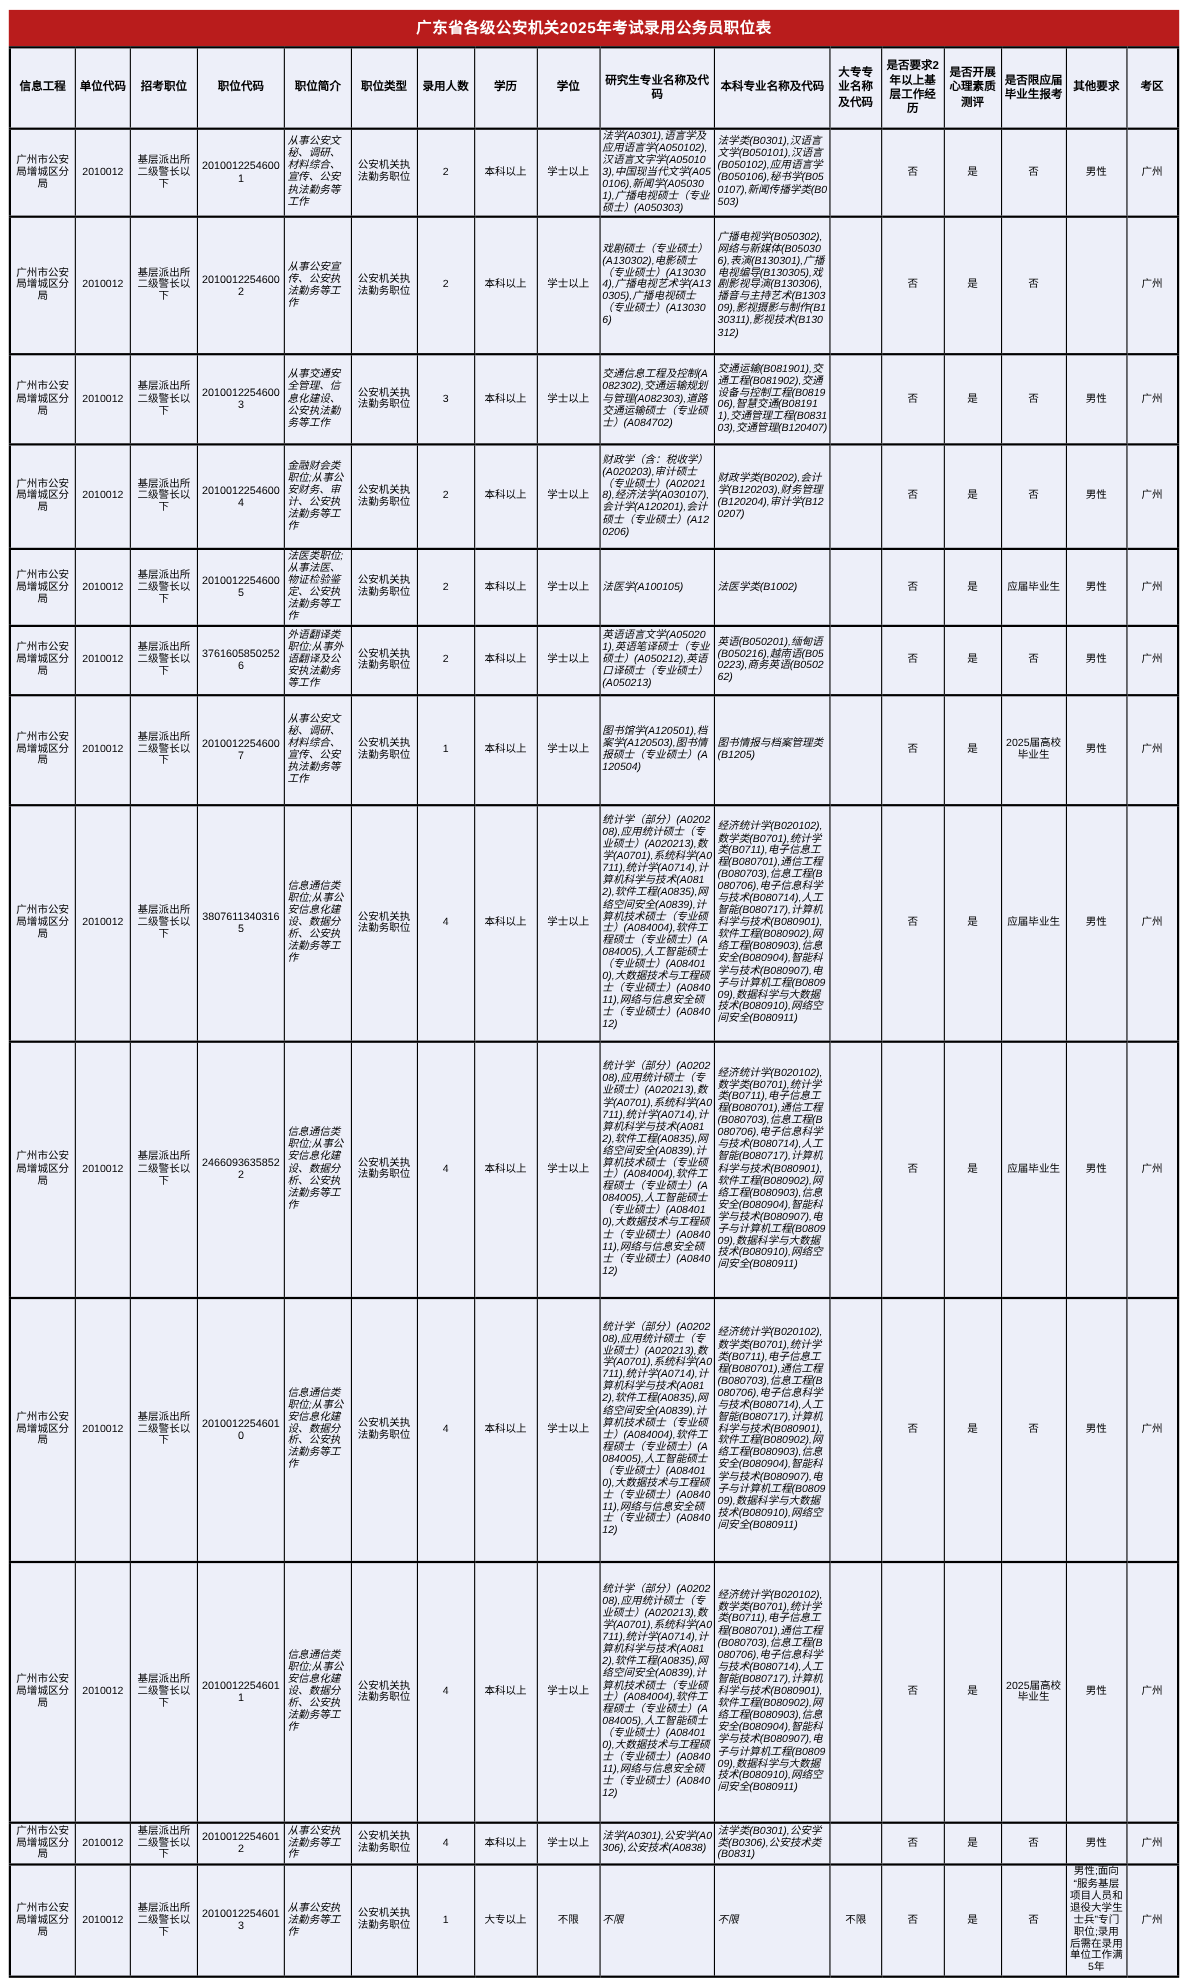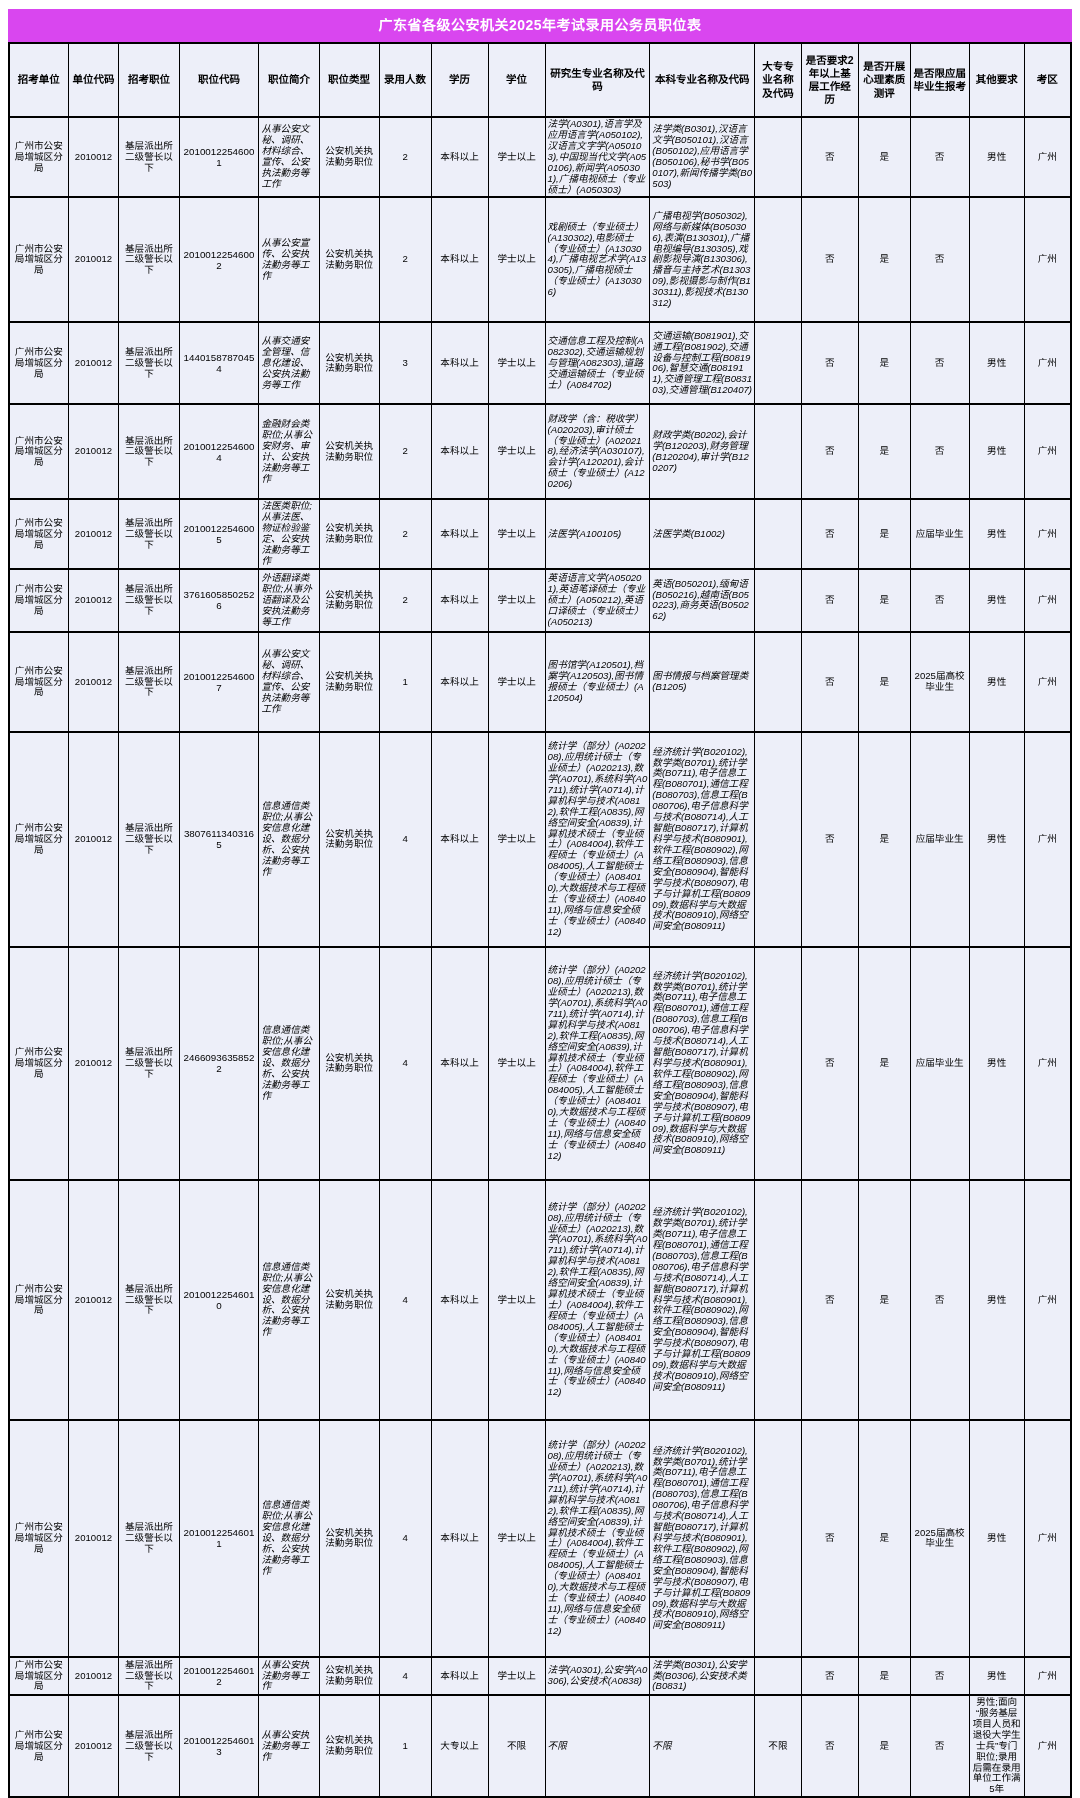--- a/index.html
+++ b/index.html
@@ -1,19 +1,19 @@
 <!DOCTYPE html>
 <html lang="zh-CN"><head>
 <meta charset="utf-8">
 <style>
   html,body{margin:0;padding:0;background:#ffffff;}
   body{width:1080px;font-family:"Liberation Sans",sans-serif;color:#000;}
   .sheet{padding:9px 8px 5px 8px;}
   .title-bar{
-    background:#d946ef;
+    background:#b91c1c;
     color:#ffffff;
     font-size:14px;
     font-weight:bold;
     text-align:center;
     height:33px;
     line-height:33px;
     letter-spacing:.5px;
   }
   table.job-table{
     border-collapse:collapse;
@@ -68,21 +68,21 @@
         <col style="width:101px">
         <col style="width:45px">
       <col style="width:55px">
         <col style="width:50px">
         <col style="width:57px">
       <col style="width:53px">
         <col style="width:45px">
     </colgroup>
     <thead>
       <tr>
-          <th>招考单位</th>
+          <th>信息工程</th>
           <th>单位代码</th>
           <th>招考职位</th>
           <th>职位代码</th>
           <th>职位简介</th>
           <th>职位类型</th>
           <th>录用人数</th>
           <th>学历</th>
           <th>学位</th>
           <th>研究生专业名称及代码</th>
           <th>本科专业名称及代码</th>
@@ -130,21 +130,21 @@
           <td class="cell-grassroots-exp">否</td>
           <td class="cell-psych-test">是</td>
           <td class="cell-fresh-grad-limit">否</td>
           <td class="cell-other-req"></td>
           <td class="cell-exam-region">广州</td>
         </tr>
         <tr style="height: 82px;">
           <td class="cell-unit">广州市公安局增城区分局</td>
           <td class="cell-unit-code">2010012</td>
           <td class="cell-position">基层派出所二级警长以下</td>
-          <td class="cell-position-code">14401587870454</td>
+          <td class="cell-position-code">20100122546003</td>
           <td class="cell-intro">从事交通安全管理、信息化建设、公安执法勤务等工作</td>
           <td class="cell-type">公安机关执法勤务职位</td>
           <td class="cell-count">3</td>
           <td class="cell-education">本科以上</td>
           <td class="cell-degree">学士以上</td>
           <td class="cell-grad-majors">交通信息工程及控制(A082302),交通运输规划与管理(A082303),道路交通运输硕士（专业硕士）(A084702)</td>
           <td class="cell-ug-majors">交通运输(B081901),交通工程(B081902),交通设备与控制工程(B081906),智慧交通(B081911),交通管理工程(B083103),交通管理(B120407)</td>
           <td class="cell-college-majors"></td>
           <td class="cell-grassroots-exp">否</td>
           <td class="cell-psych-test">是</td>

